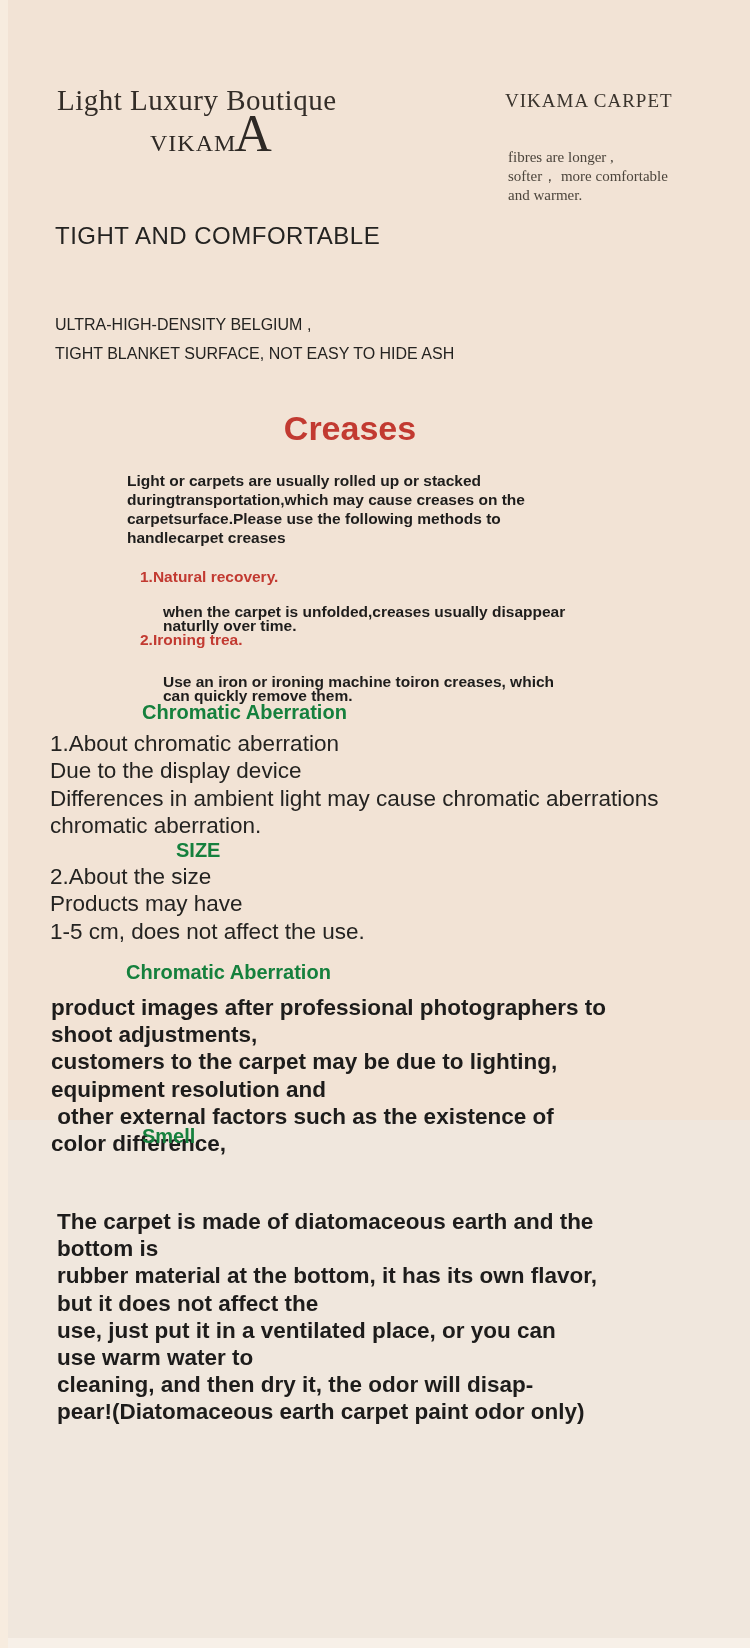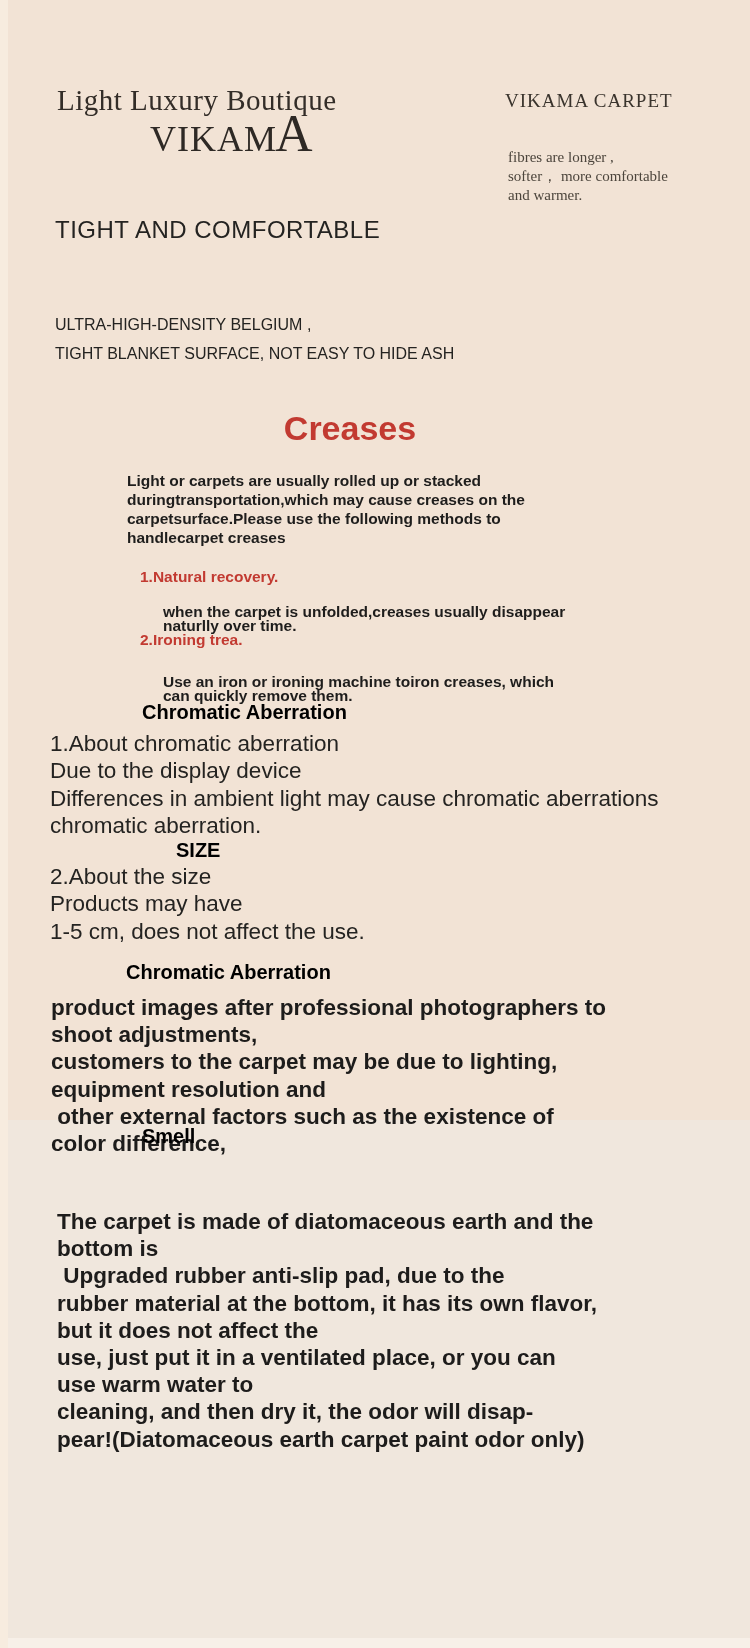--- a/index.html
+++ b/index.html
@@ -20,37 +20,37 @@
   .brand-line1{
     position:absolute;left:57px;top:84px;
     font-family:"Liberation Serif",serif;
     font-size:29px;color:#332d28;letter-spacing:0.5px;white-space:nowrap;
   }
   .brand-line2{
     position:absolute;left:150px;top:108px;
     display:flex;align-items:baseline;
     font-family:"Liberation Serif",serif;color:#2e2925;white-space:nowrap;
   }
-  .brand-word{font-size:36px;letter-spacing:1px;font-family:Liberation Serif, serif;}
+  .brand-word{font-size:24px;letter-spacing:1px;font-family:Liberation Serif, serif;}
   .brand-accent{font-size:52px;line-height:1;margin-left:-2px;}
   .right-title{
     position:absolute;left:505px;top:90px;
     font-family:"Liberation Serif",serif;
     font-size:19px;color:#3a342d;letter-spacing:1px;white-space:nowrap;
   }
   .tagline{
     position:absolute;left:508px;top:148px;
     font-family:"Liberation Serif",serif;
     font-size:15px;line-height:19px;color:#4c453c;
   }
   .tagline div{white-space:pre;}
 
   
   .headline{
-    position:absolute;left:55px;top:216px;
+    position:absolute;left:55px;top:222px;
     font-size:24px;color:#242321;letter-spacing:0.5px;white-space:nowrap;
   }
   .intro-lines{
     position:absolute;left:55px;top:310px;
     font-size:16px;line-height:29px;color:#242321;
   }
   .intro-lines div{white-space:pre;}
 
   
   .creases-title{
@@ -71,21 +71,21 @@
   .crease-lines{
     position:absolute;font-size:15.5px;font-weight:bold;line-height:13.5px;color:#1e1d1c;margin-top:19px;
   }
   .crease-lines.one{left:163px;top:586px;}
   .crease-lines.two{left:163px;top:656px;}
   .crease-lines div{white-space:pre;}
 
   
   .sec-head{
     position:absolute;
-    font-size:20px;font-weight:bold;color:#000000;white-space:nowrap;
+    font-size:20px;font-weight:bold;color:#15803d;white-space:nowrap;
   }
   .sec-head.chromatic1{left:142px;top:701px;}
   .sec-head.size{left:176px;top:839px;}
   .sec-head.chromatic2{left:126px;top:961px;}
   .sec-head.smell{left:142px;top:1125px;}
 
   
   .para{
     position:absolute;
     font-size:22.5px;line-height:27.3px;color:#242321;
@@ -173,21 +173,20 @@
       <div>customers to the carpet may be due to lighting,</div>
       <div>equipment resolution and</div>
       <div> other external factors such as the existence of</div>
       <div>color difference,</div>
     </div>
 
     <div class="sec-head smell">Smell</div>
     <div class="para-bold p-smell">
       <div>The carpet is made of diatomaceous earth and the</div>
       <div>bottom is</div>
-      <div> Upgraded rubber anti-slip pad, due to the</div>
       <div>rubber material at the bottom, it has its own flavor,</div>
       <div>but it does not affect the</div>
       <div>use, just put it in a ventilated place, or you can</div>
       <div>use warm water to</div>
       <div>cleaning, and then dry it, the odor will disap-</div>
       <div>pear!(Diatomaceous earth carpet paint odor only)</div>
     </div>
 
   </div>
 </div>

